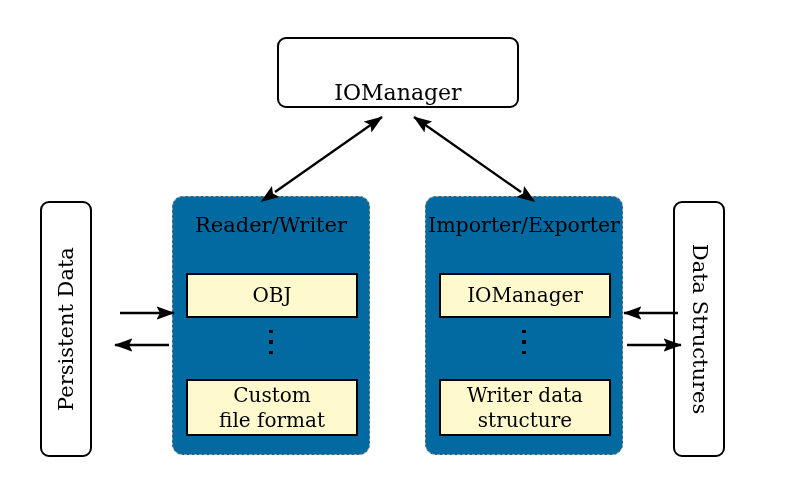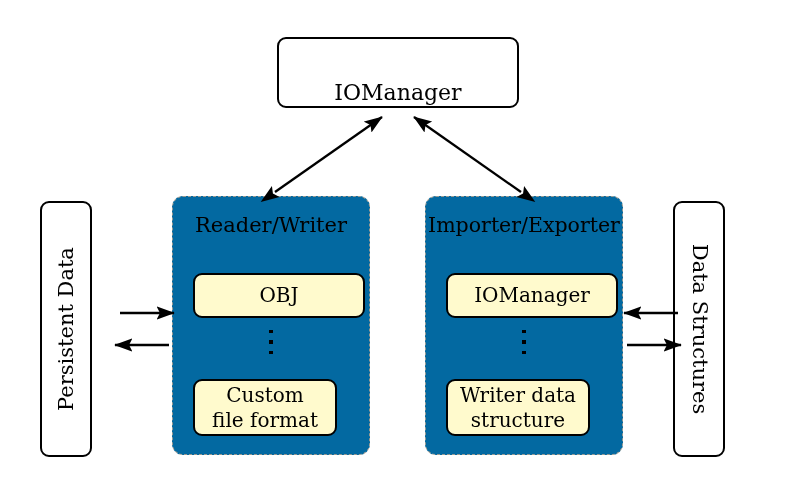--- a/index.html
+++ b/index.html
@@ -108,40 +108,39 @@
     line-height: 1;
     white-space: nowrap;
   }
   #importer-exporter-panel .panel-title { font-size: 20.5px; }
 
   
   .leaf {
     position: absolute;
     box-sizing: border-box;
     border: 2.4px solid #000000;
-    border-radius: 9px;
+    border-radius: 1px;
     background: #fffacd;
     display: flex;
     align-items: center;
     justify-content: center;
     text-align: center;
     font-size: 20px;
     line-height: 1.22;
-    margin-left: 7px;
   }
   .leaf-top {
     left: 13px;
     top: 76px;
     width: 172px;
     height: 45px;
   }
   .leaf-bottom {
     left: 13px;
     top: 182px;
-    width: 144px;
+    width: 172px;
     height: 57px;
   }
 
   
   .vdots {
     position: absolute;
     left: 0;
     top: 133px;
     width: 100%;
     display: flex;

